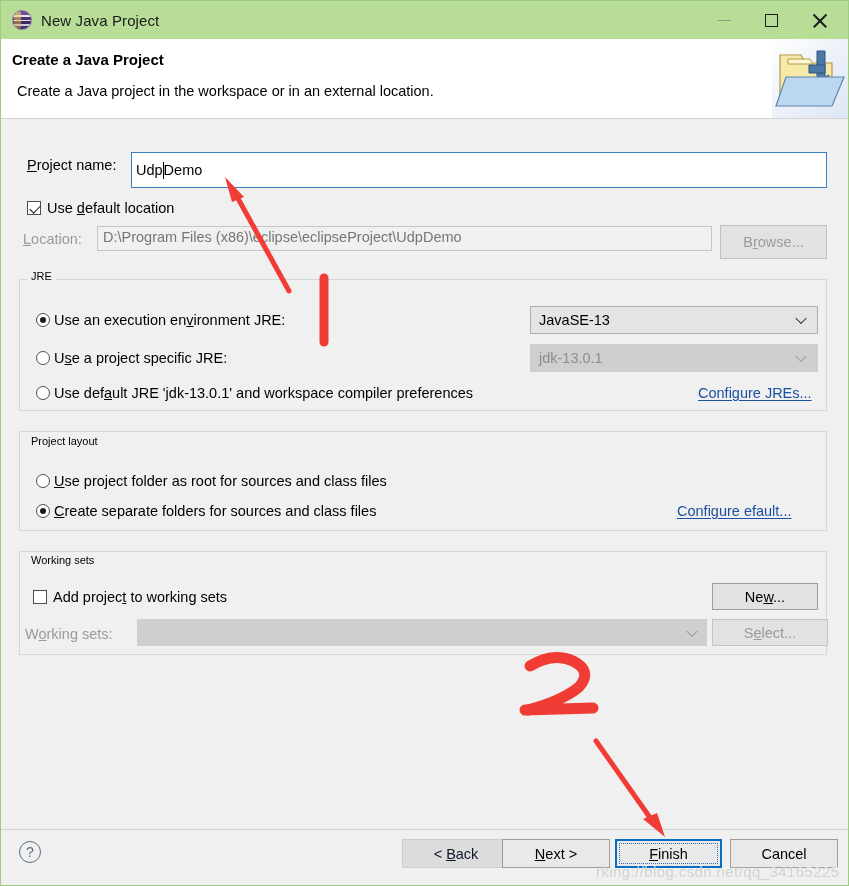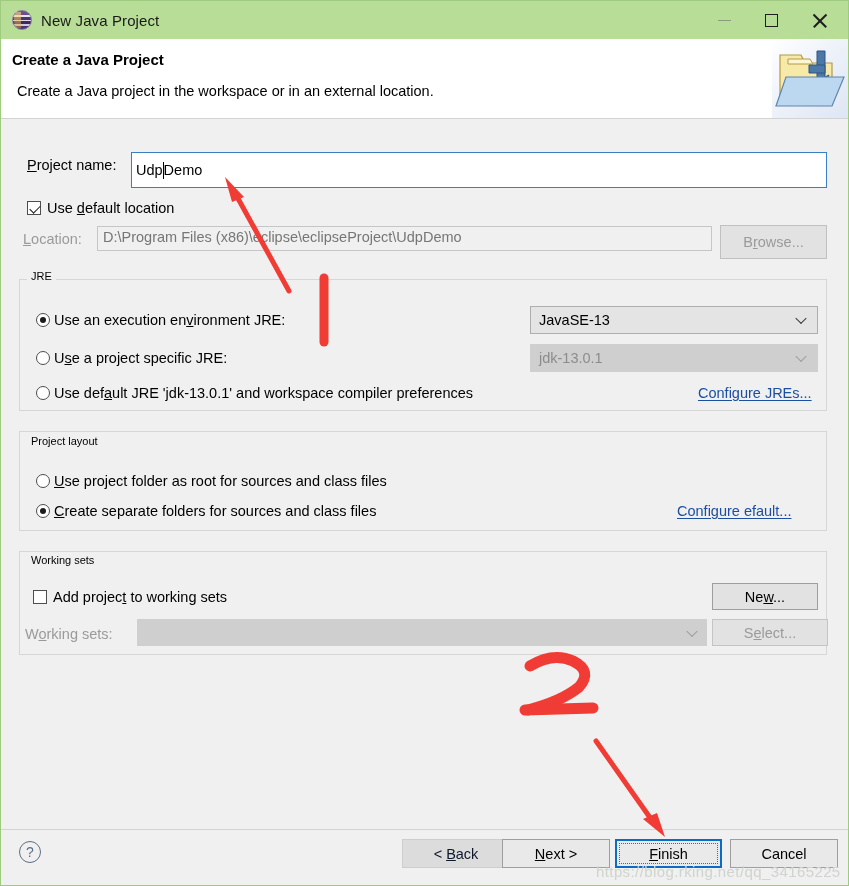--- a/index.html
+++ b/index.html
@@ -359,21 +359,21 @@
   <div class="dlg-btn" id="btn-next">
     <span><span class="und">N</span>ext &gt;</span>
   </div>
   <div class="dlg-btn" id="btn-finish">
     <span><span class="und">F</span>inish</span>
   </div>
   <div class="dlg-btn" id="btn-cancel">
     <span>Cancel</span>
   </div>
 
-  <div id="watermark">https://blog.rking.net/qq_34165225</div>
+  <div id="watermark">rking://blog.csdn.net/qq_34165225</div>
 
   <svg id="annots">
 
     <g>
       <line x1="288" y1="290" x2="234" y2="192" stroke="#f03c34" stroke-width="5" stroke-linecap="round"></line>
       <polygon points="224,176 243,196 231,201" fill="#f03c34"></polygon>
     </g>
 
     <g>
       <line x1="323" y1="277" x2="323" y2="341" stroke="#f03c34" stroke-width="9" stroke-linecap="round"></line>

